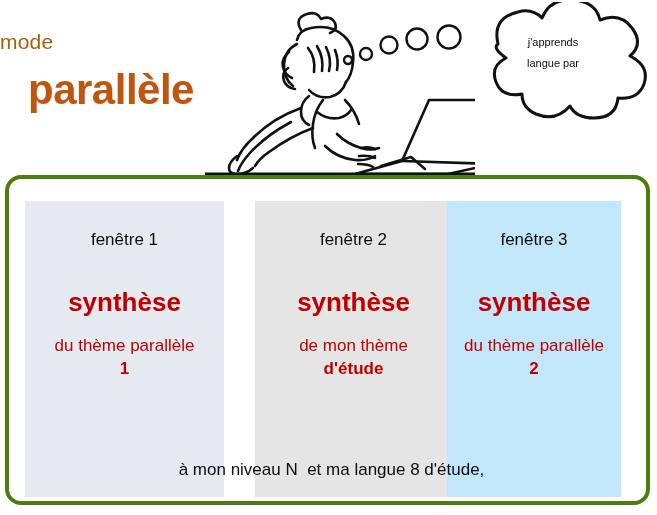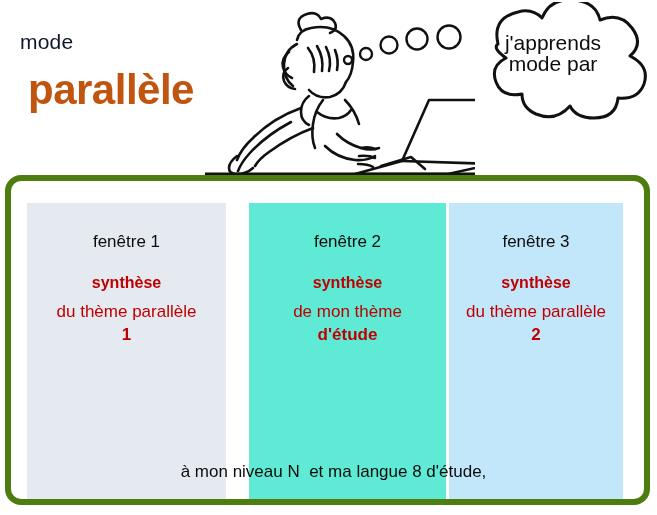--- a/index.html
+++ b/index.html
@@ -17,23 +17,23 @@
   }
 
   
   #header-area {
     position: absolute;
     left: 0; top: 0;
     width: 657px; height: 172px;
   }
   #mode-label {
     position: absolute;
-    left: 20px; top: 30px;
+    left: 0; top: 30px;
     font-size: 21px;
-    color: #0f172a;
+    color: #a16207;
     letter-spacing: 0.2px;
   }
   #mode-title {
     position: absolute;
     left: 12px; top: 66px;
     font-size: 42px;
     font-weight: bold;
     color: #c0550f;
     letter-spacing: -0.5px;
     margin-left: 16px;
@@ -53,69 +53,69 @@
   #thought-bubble {
     position: absolute;
     left: 452px; top: 2px;
     width: 205px; height: 145px;
   }
   #bubble-text {
     position: absolute;
     left: 478px; top: 32px;
     width: 150px;
     text-align: center;
-    font-size: 21px;
+    font-size: 11px;
     line-height: 21px;
     color: #0d0d0d;
   }
   #bubble-text div { white-space: nowrap; }
 
   
   #main-box {
     position: absolute;
     left: 5px; top: 175px;
     width: 645px; height: 330px;
     box-sizing: border-box;
-    border: 6px solid #4d7c0f;
+    border: 4px solid #4d7c0f;
     border-radius: 16px;
     background: #ffffff;
   }
   #columns {
     position: absolute;
     left: 0; top: 0;
     width: 645px; height: 330px;
   }
   .column {
     position: absolute;
     top: 22px;
     height: 296px;
   }
   #column-1 { left: 16px;  width: 199px; background: #e5eaf1; }
-  #column-2 { left: 238px; width: 197px; background: #5eead4; }
+  #column-2 { left: 246px; width: 197px; background: #e5e5e5; }
   #column-3 { left: 438px; width: 174px; background: #c2e6fa; }
 
   .col-content {
     position: absolute;
     left: 0; top: 0;
     width: 100%;
     text-align: center;
   }
   .col-title {
     margin-top: 29px;
     font-size: 17px;
     color: #0d0d0d;
   }
   .col-synthese {
-    margin-top: 22px;
-    font-size: 16px;
+    margin-top: 37px;
+    font-size: 26px;
     font-weight: bold;
     color: #c00000;
   }
   .col-desc {
-    margin-top: 8px;
+    margin-top: 16px;
     font-size: 17px;
     line-height: 23px;
     color: #c00000;
   }
   .col-desc .emph {
     font-weight: bold;
     display: block;
   }
 
   #caption {
@@ -200,21 +200,21 @@
              q-18 0 -24 -12
              q-14 16 -34 8
              q-14 -6 -14 -20
              q-20 4 -26 -12
              q-6 -16 10 -24
              q-14 -10 -8 -14 Z"></path>
   </svg>
 
   <div id="bubble-text">
     <div>j'apprends</div>
-    <div>mode par</div>
+    <div>langue par</div>
   </div>
 </div>
 
 <div id="main-box">
   <div id="columns">
 
     <div class="column" id="column-1">
       <div class="col-content">
         <div class="col-title">fenêtre 1</div>
         <div class="col-synthese">synthèse</div>

